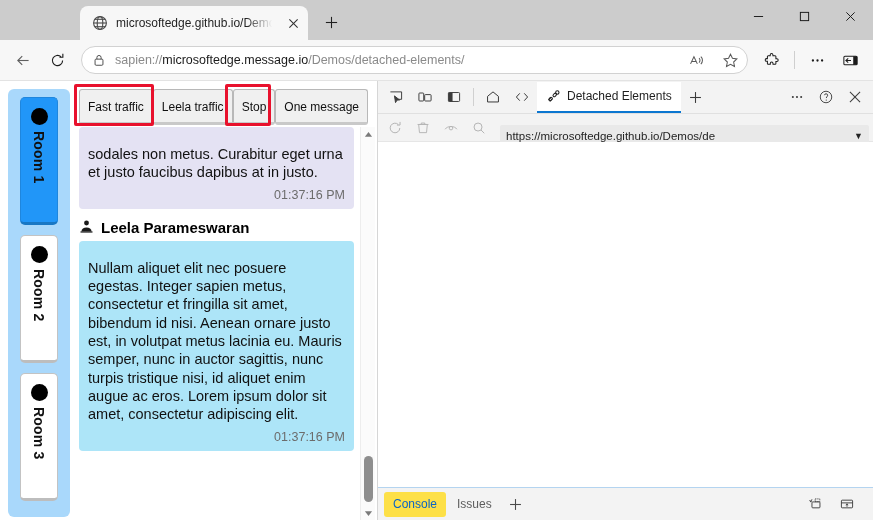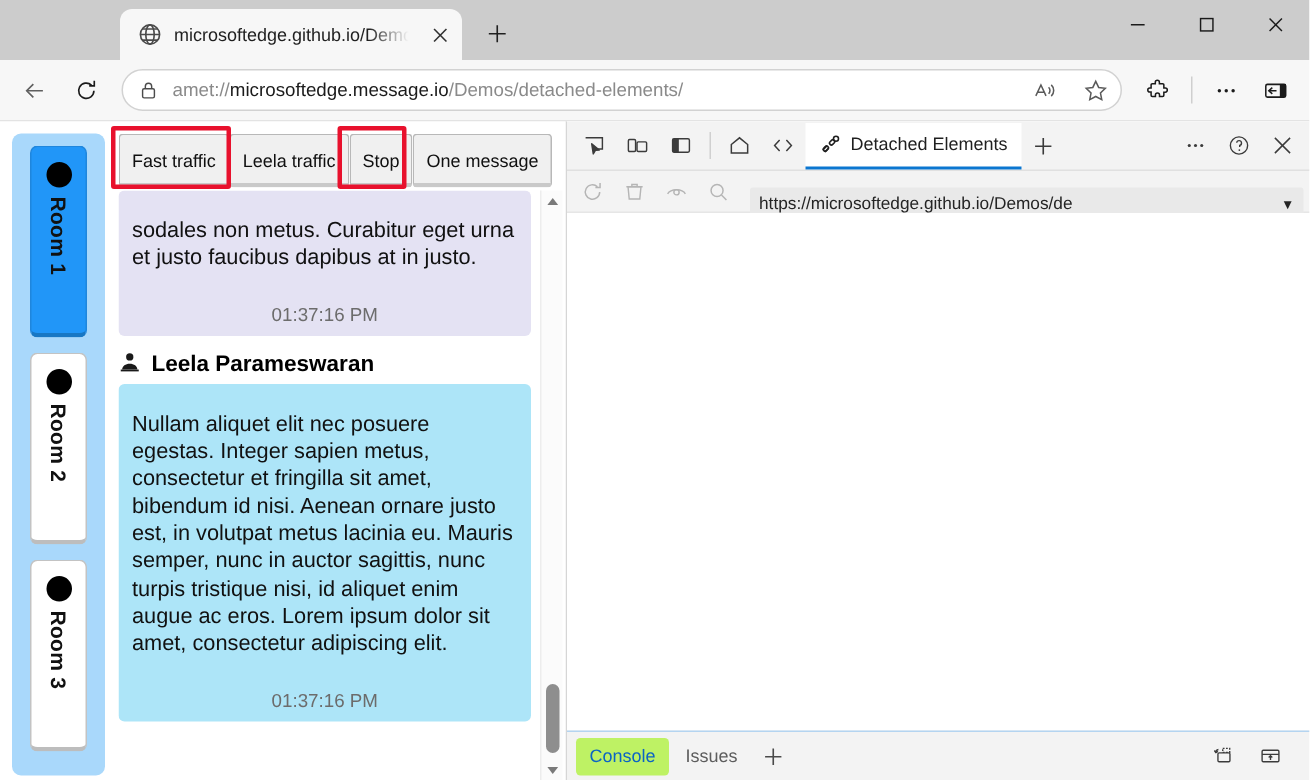--- a/index.html
+++ b/index.html
@@ -231,25 +231,24 @@
     border-radius: 4px;
     padding: 18px 9px 5px;
     font-size: 14.5px;
     line-height: 18.3px;
     color: #111111;
     word-wrap: break-word;
   }
   .msg-bubble.lavender { background: #e4e2f3; }
   .msg-bubble.cyan { background: #ade5f8; }
   .msg-time {
-    text-align: center;
+    text-align: right;
     font-size: 12.5px;
     color: #6c6c6c;
     padding-top: 4px;
-    margin-top: 15px;
   }
   .msg-author {
     display: flex; align-items: center;
     gap: 7px;
     font-size: 15px;
     font-weight: bold;
     color: #000000;
     margin: 10px 0 5px 0;
   }
   .author-icon { width: 15px; height: 16px; flex: 0 0 auto; color: #1a1a1a; }
@@ -390,21 +389,21 @@
     gap: 2px;
   }
   .drawer-tab {
     height: 25px;
     display: flex; align-items: center;
     padding: 0 9px;
     font-size: 12px;
     border-radius: 3px;
     color: #5d5d5d;
   }
-  .drawer-tab.active { background: #bef264; color: #0b64c4; }
+  .drawer-tab.active { background: #fde047; color: #0b64c4; }
   .drawer-plus {
     width: 26px; height: 25px;
     display: flex; align-items: center; justify-content: center;
     color: #4a4a4a;
   }
   .drawer-right { margin-left: auto; display: flex; gap: 4px; padding-right: 6px; }
   .drawer-right .dt-icon-btn { color: #3b3b3b; }
 </style>
 </head>
 <body>
@@ -474,21 +473,21 @@
       </svg>
     </div>
 
     <div class="omnibox">
       <span class="lockicon">
         <svg viewBox="0 0 16 16" width="14" height="14" stroke="currentColor" stroke-width="1.1" fill="none">
           <rect x="3.5" y="7" width="9" height="7" rx="1.2"></rect>
             <path d="M5.6 7V5.2a2.4 2.4 0 0 1 4.8 0V7"></path>
         </svg>
       </span>
-      <span class="urltext"><span>amet://</span><b>microsoftedge.message.io</b><span>/Demos/detached-elements/</span></span>
+      <span class="urltext"><span>sapien://</span><b>microsoftedge.message.io</b><span>/Demos/detached-elements/</span></span>
       <span class="obicon">
         <svg viewBox="0 0 20 20" width="17" height="17" stroke="currentColor" stroke-width="1.2" fill="none">
           <path d="M3 14 L7 5.5 L11 14 M4.4 11.2 H9.6"></path>
           <path d="M13 7.2a3.6 3.6 0 0 1 0 5.2"></path>
             <path d="M15.1 5.4a6 6 0 0 1 0 8.8"></path>
         </svg>
       </span>
       <span class="obicon">
         <svg viewBox="0 0 20 20" width="17" height="17" stroke="currentColor" stroke-width="1.2" fill="none">
           <polygon points="10,2.6 12.3,7.4 17.5,8.1 13.7,11.8 14.7,17 10,14.5 5.3,17 6.3,11.8 2.5,8.1 7.7,7.4"></polygon>

